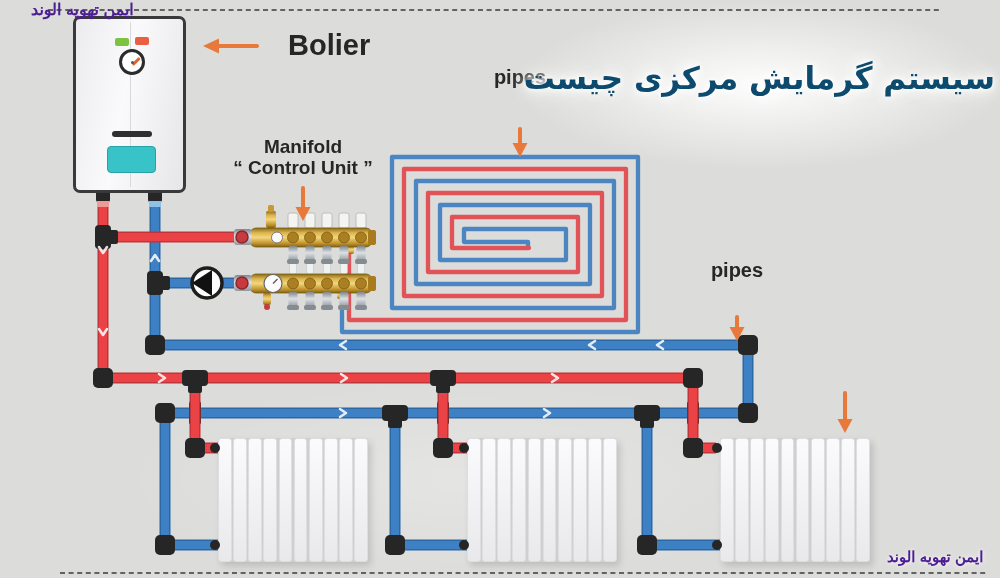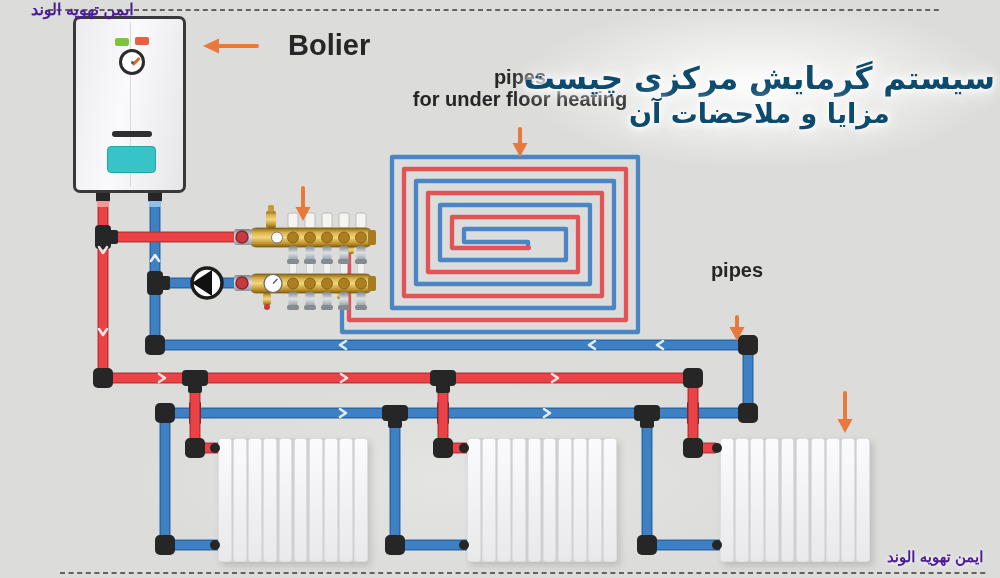--- a/index.html
+++ b/index.html
@@ -355,32 +355,34 @@
     <div class="gauge">
       <div class="needle"></div>
       <div class="pin"></div>
     </div>
     <div class="slot"></div>
     <div class="screen"></div>
   </div>
 
   <div class="lbl lbl-boiler">Bolier</div>
 
+  <div class="lbl lbl-manifold">
+    <div>Manifold</div>
+    <div>“ Control Unit ”</div>
+  </div>
 
   <div class="lbl lbl-underfloor">
     <div>pipes</div>
-    <div>for under floor heating</div>
   </div>
 
   <div class="lbl lbl-radpipes">
     <div>pipes</div>
   </div>
 
 
   <div class="title-fa">
     <div class="l1">سیستم گرمایش مرکزی چیست</div>
-    <div class="l2">مزایا و ملاحضات آن</div>
   </div>
 
   <div class="wm wm-top">ايمن تهويه الوند</div>
   <div class="wm wm-bottom">ايمن تهويه الوند</div>
 
 </div>
 
 </body></html>

